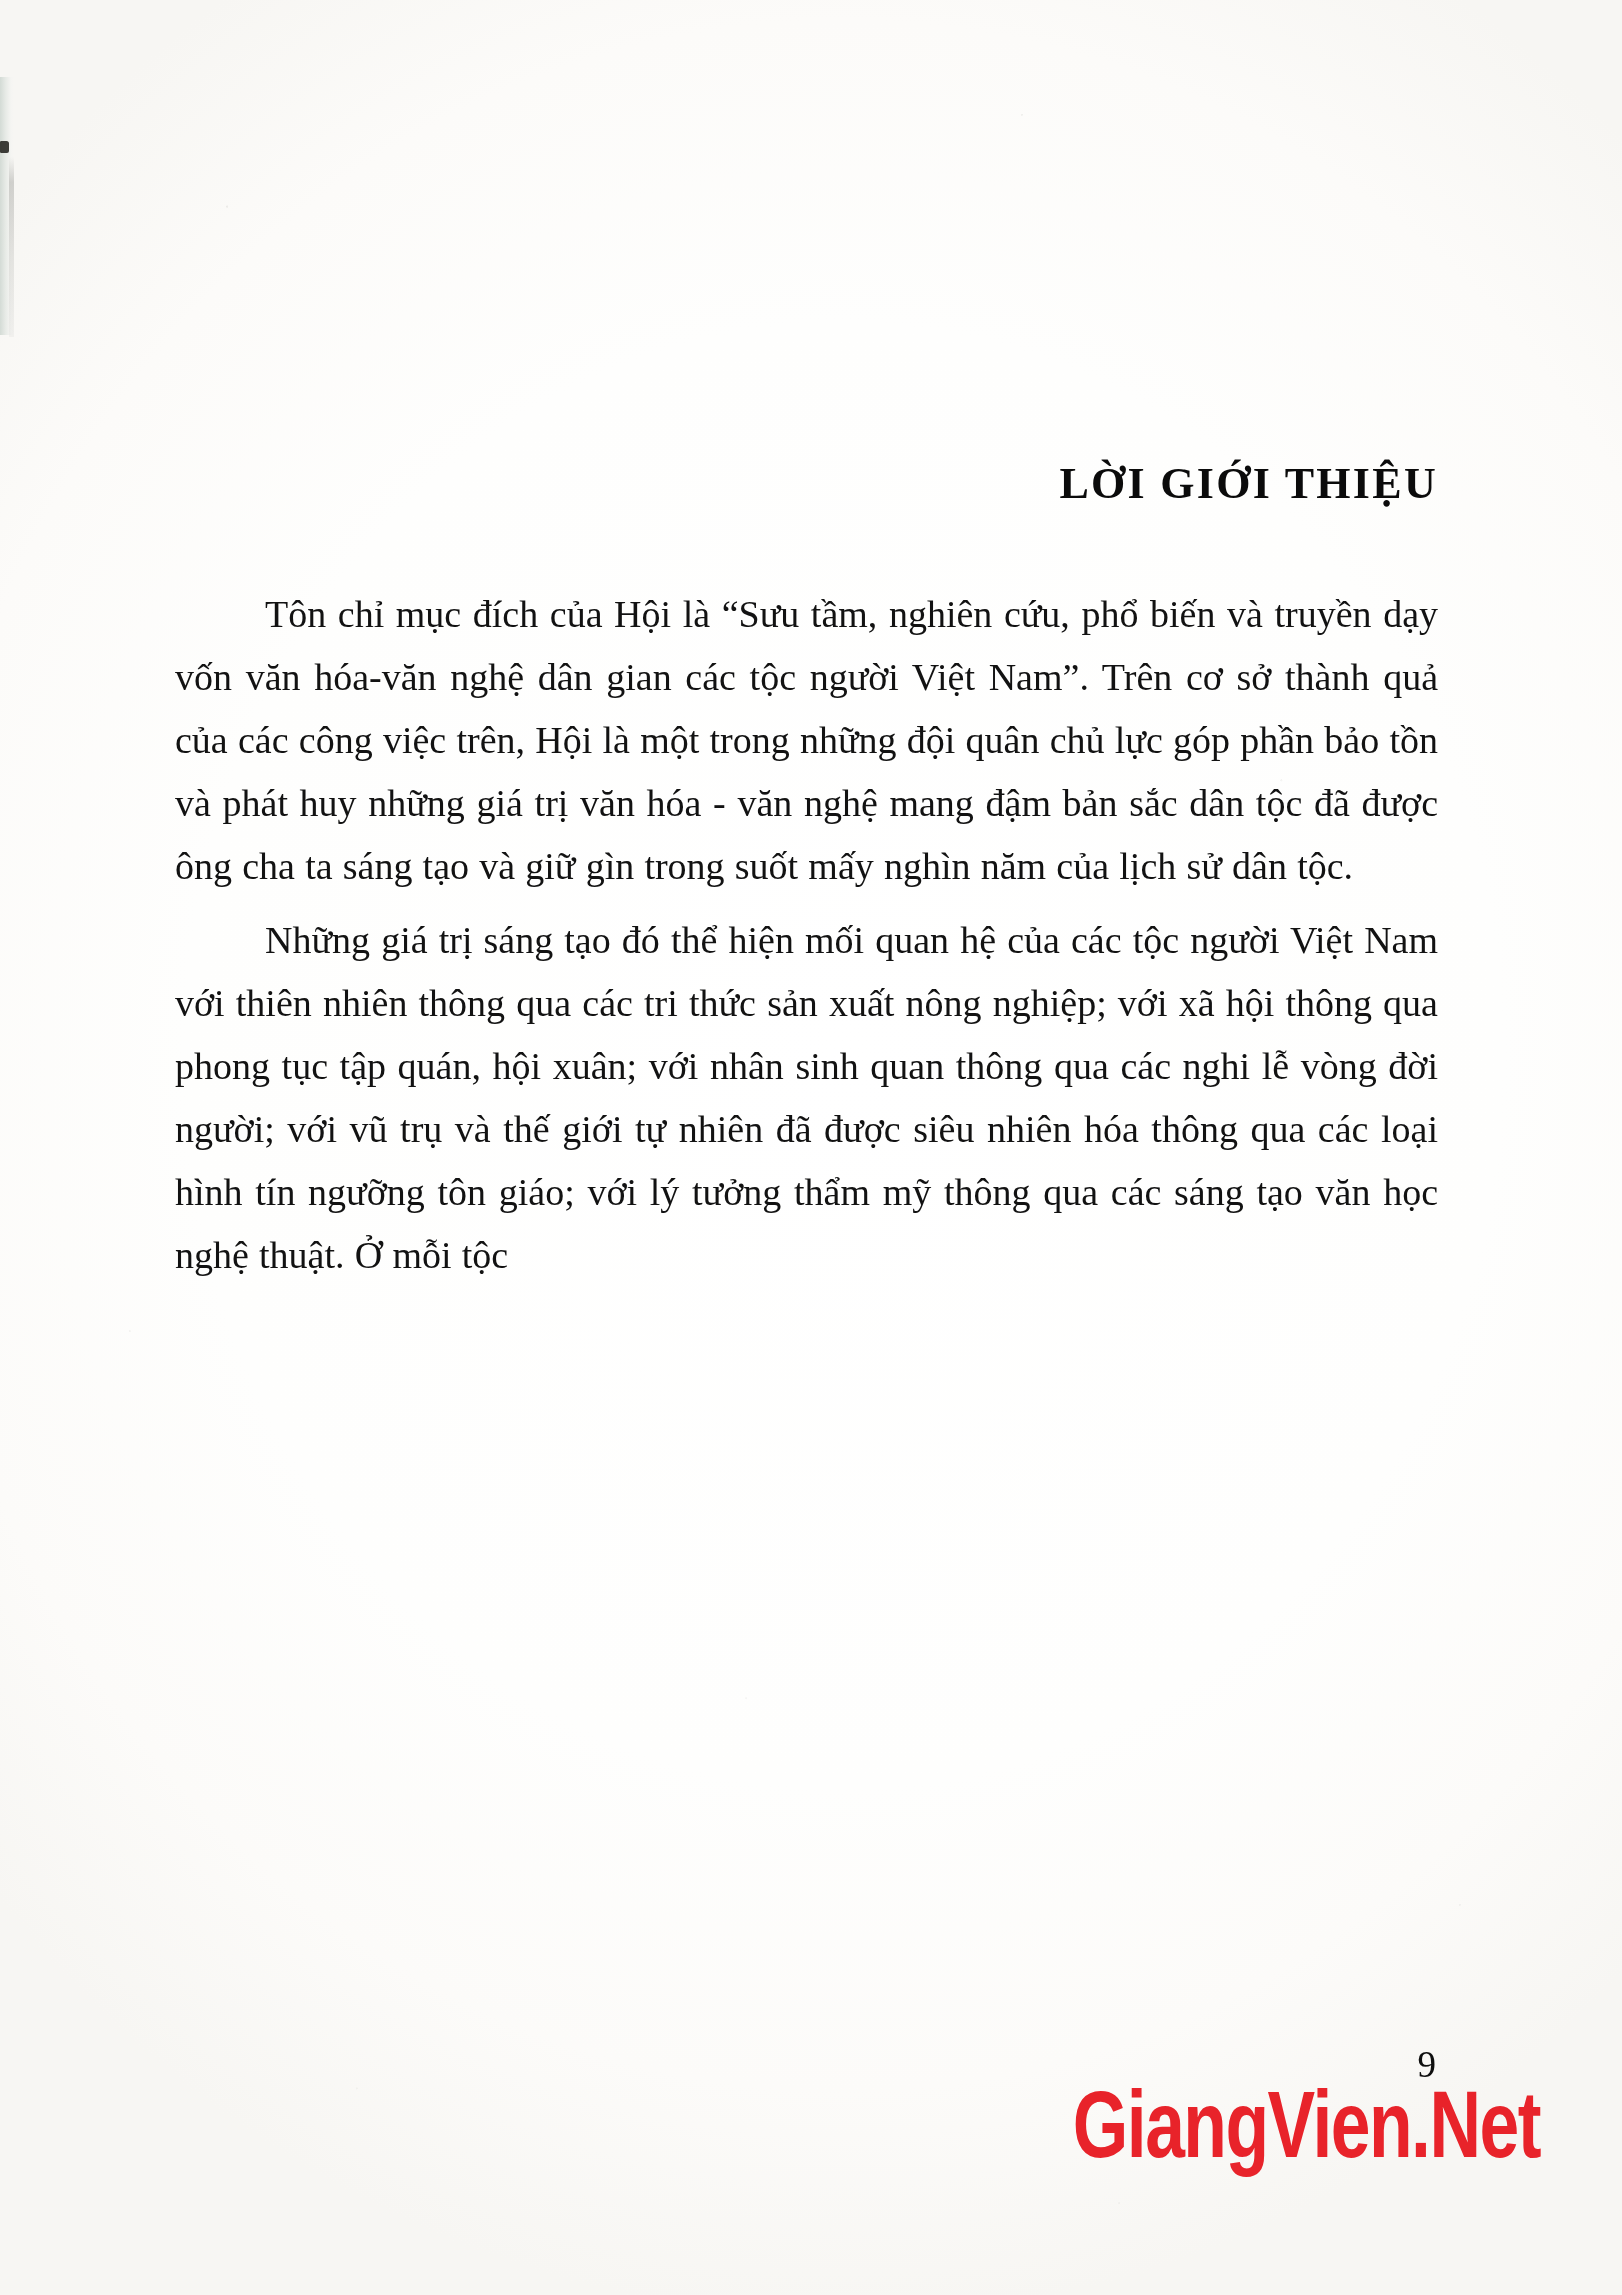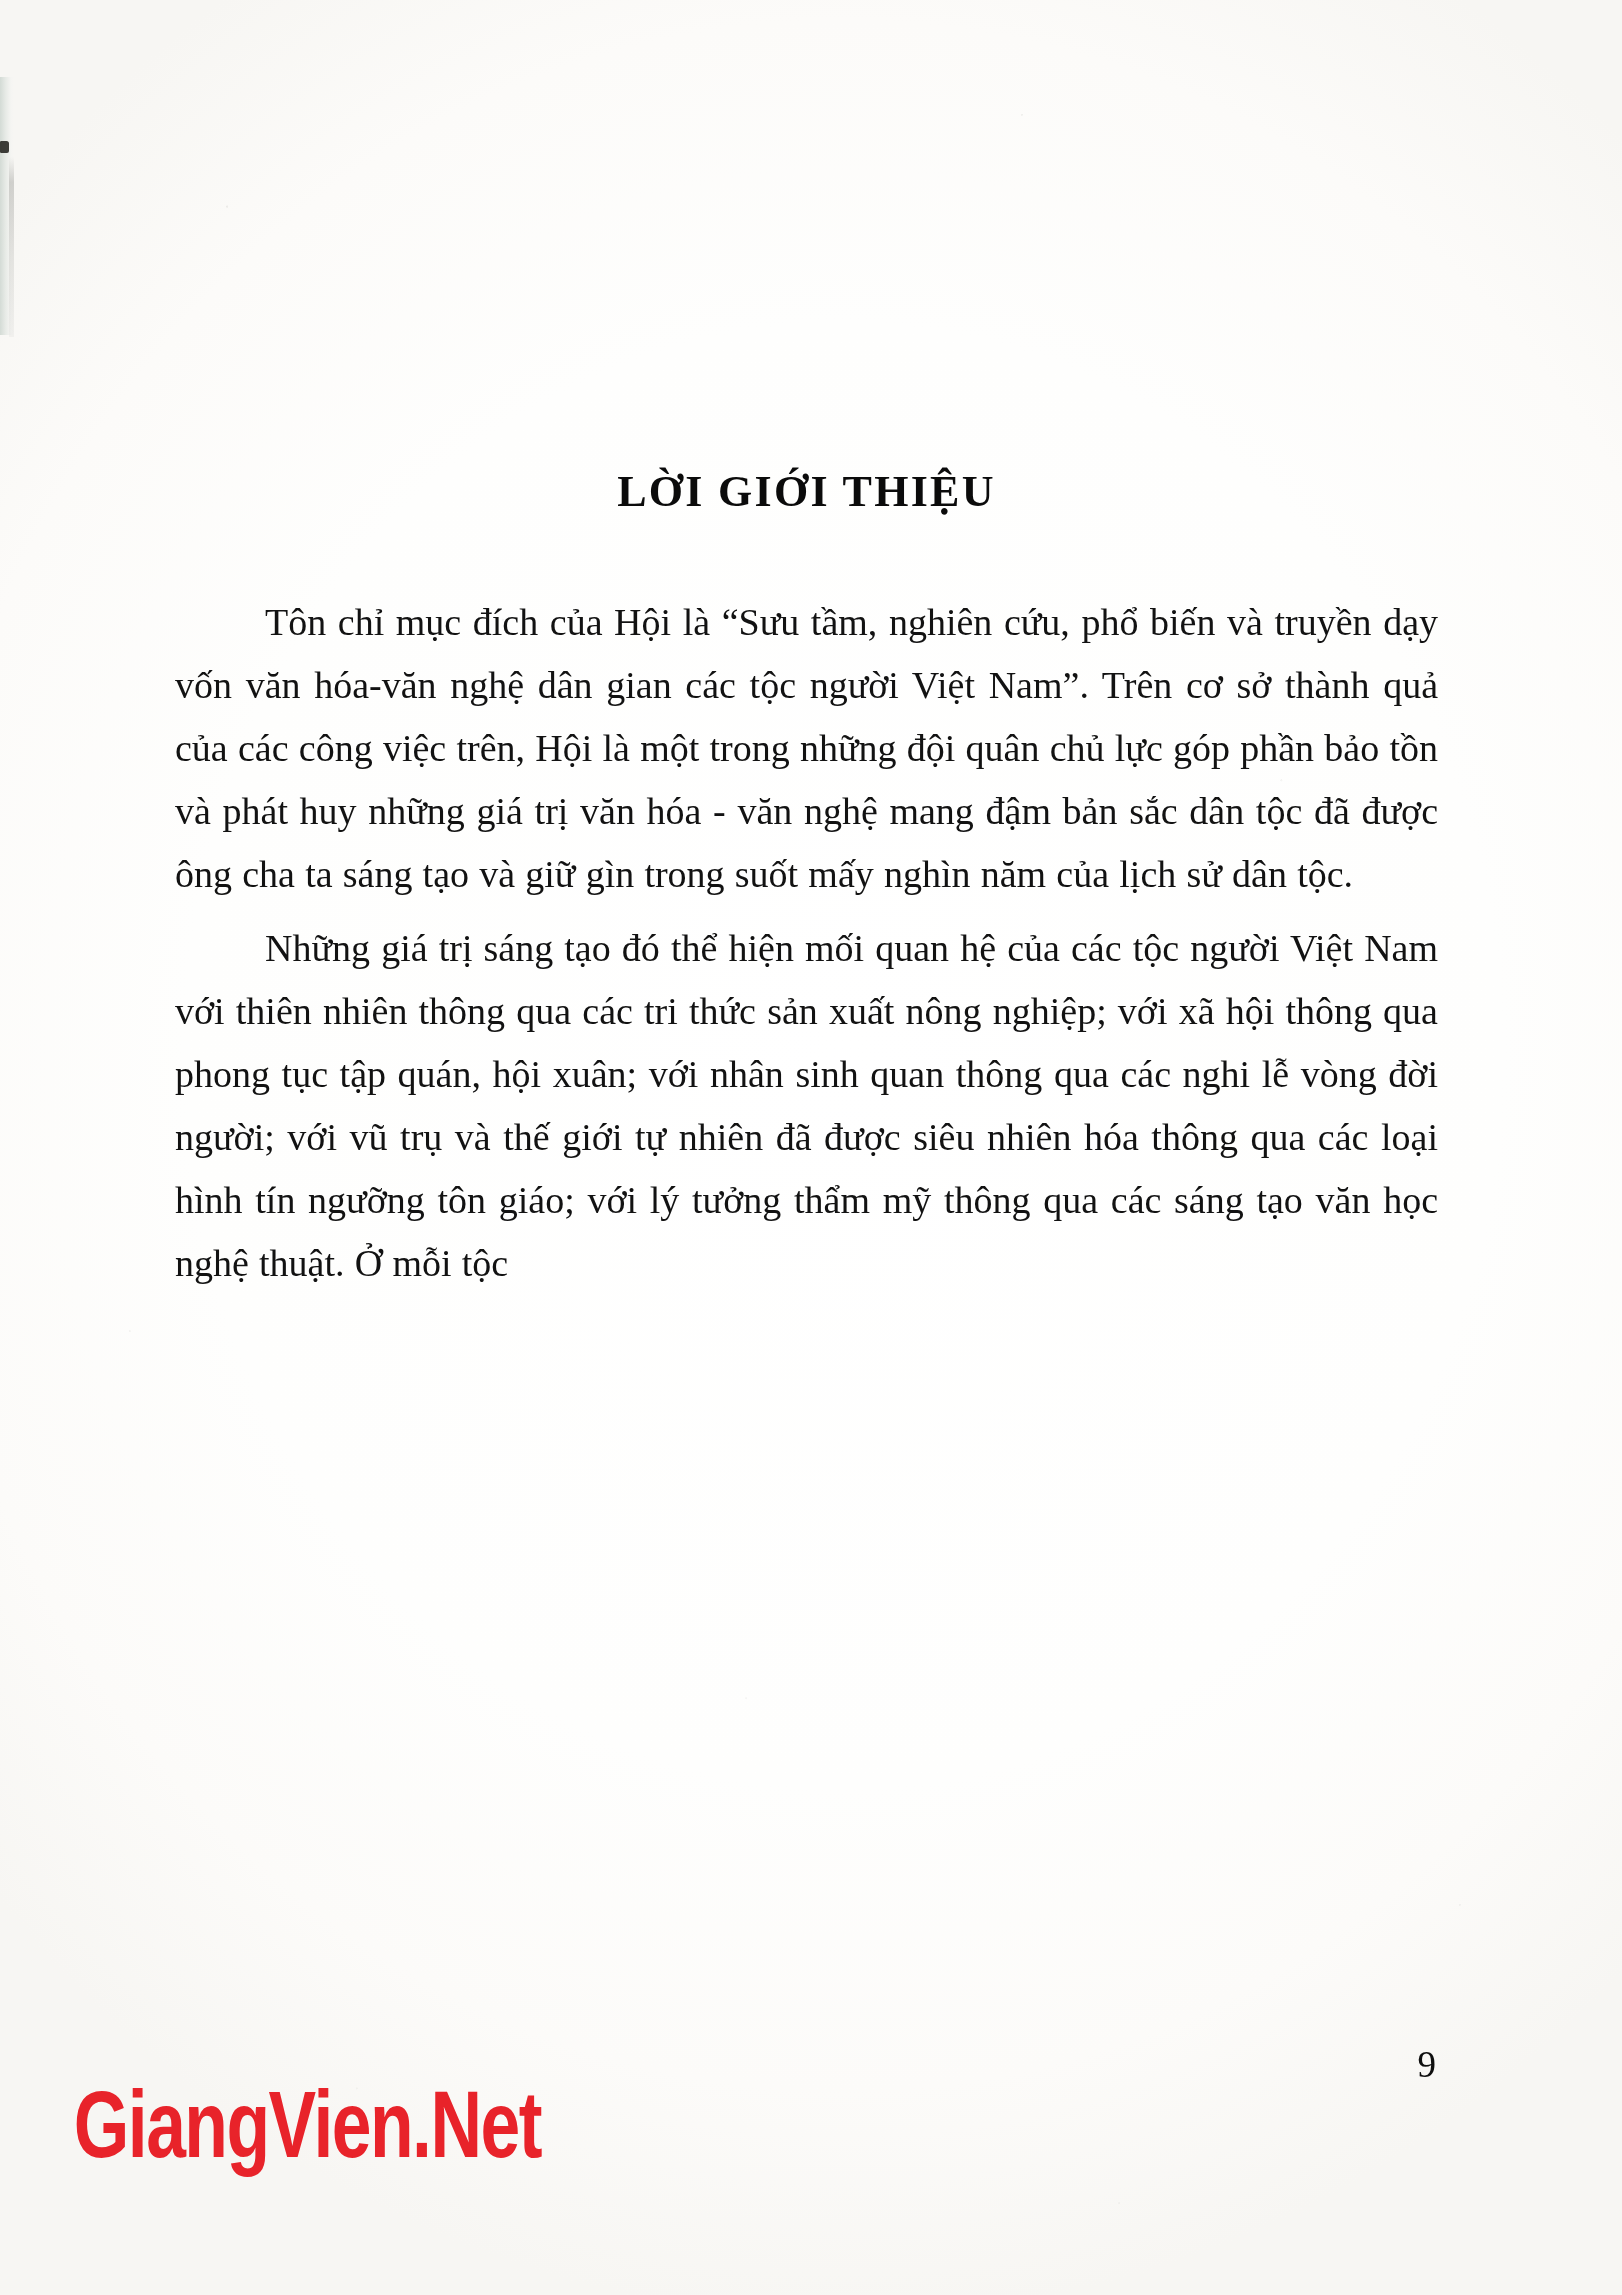--- a/index.html
+++ b/index.html
@@ -75,25 +75,25 @@
 
   
   #content {
     position: absolute;
     left: 175px;
     top: 0;
     width: 1263px;
   }
 
   #title {
-    text-align: center;
+    text-align: right;
     font-weight: 700;
     font-size: 44px;
     letter-spacing: 2.3px;
-    margin: 8px;
+    margin: 0;
     padding-top: 462px;
     line-height: 1;
     color: #0b0b0b;
     white-space: nowrap;
   }
 
   #body-text {
     margin-top: 77px;
   }
 
@@ -118,21 +118,21 @@
     line-height: 1;
     color: #0f0f0f;
   }
 
   
   #watermark {
     position: absolute;
     left: 0;
     right: 8px;
     top: 2078px;
-    text-align: left;
+    text-align: right;
     pointer-events: none;
   }
   #watermark-text {
     display: inline-block;
     font-family: "Liberation Sans", "DejaVu Sans", sans-serif;
     font-weight: 700;
     font-style: normal;
     font-size: 94px;
     line-height: 1;
     letter-spacing: -2px;

